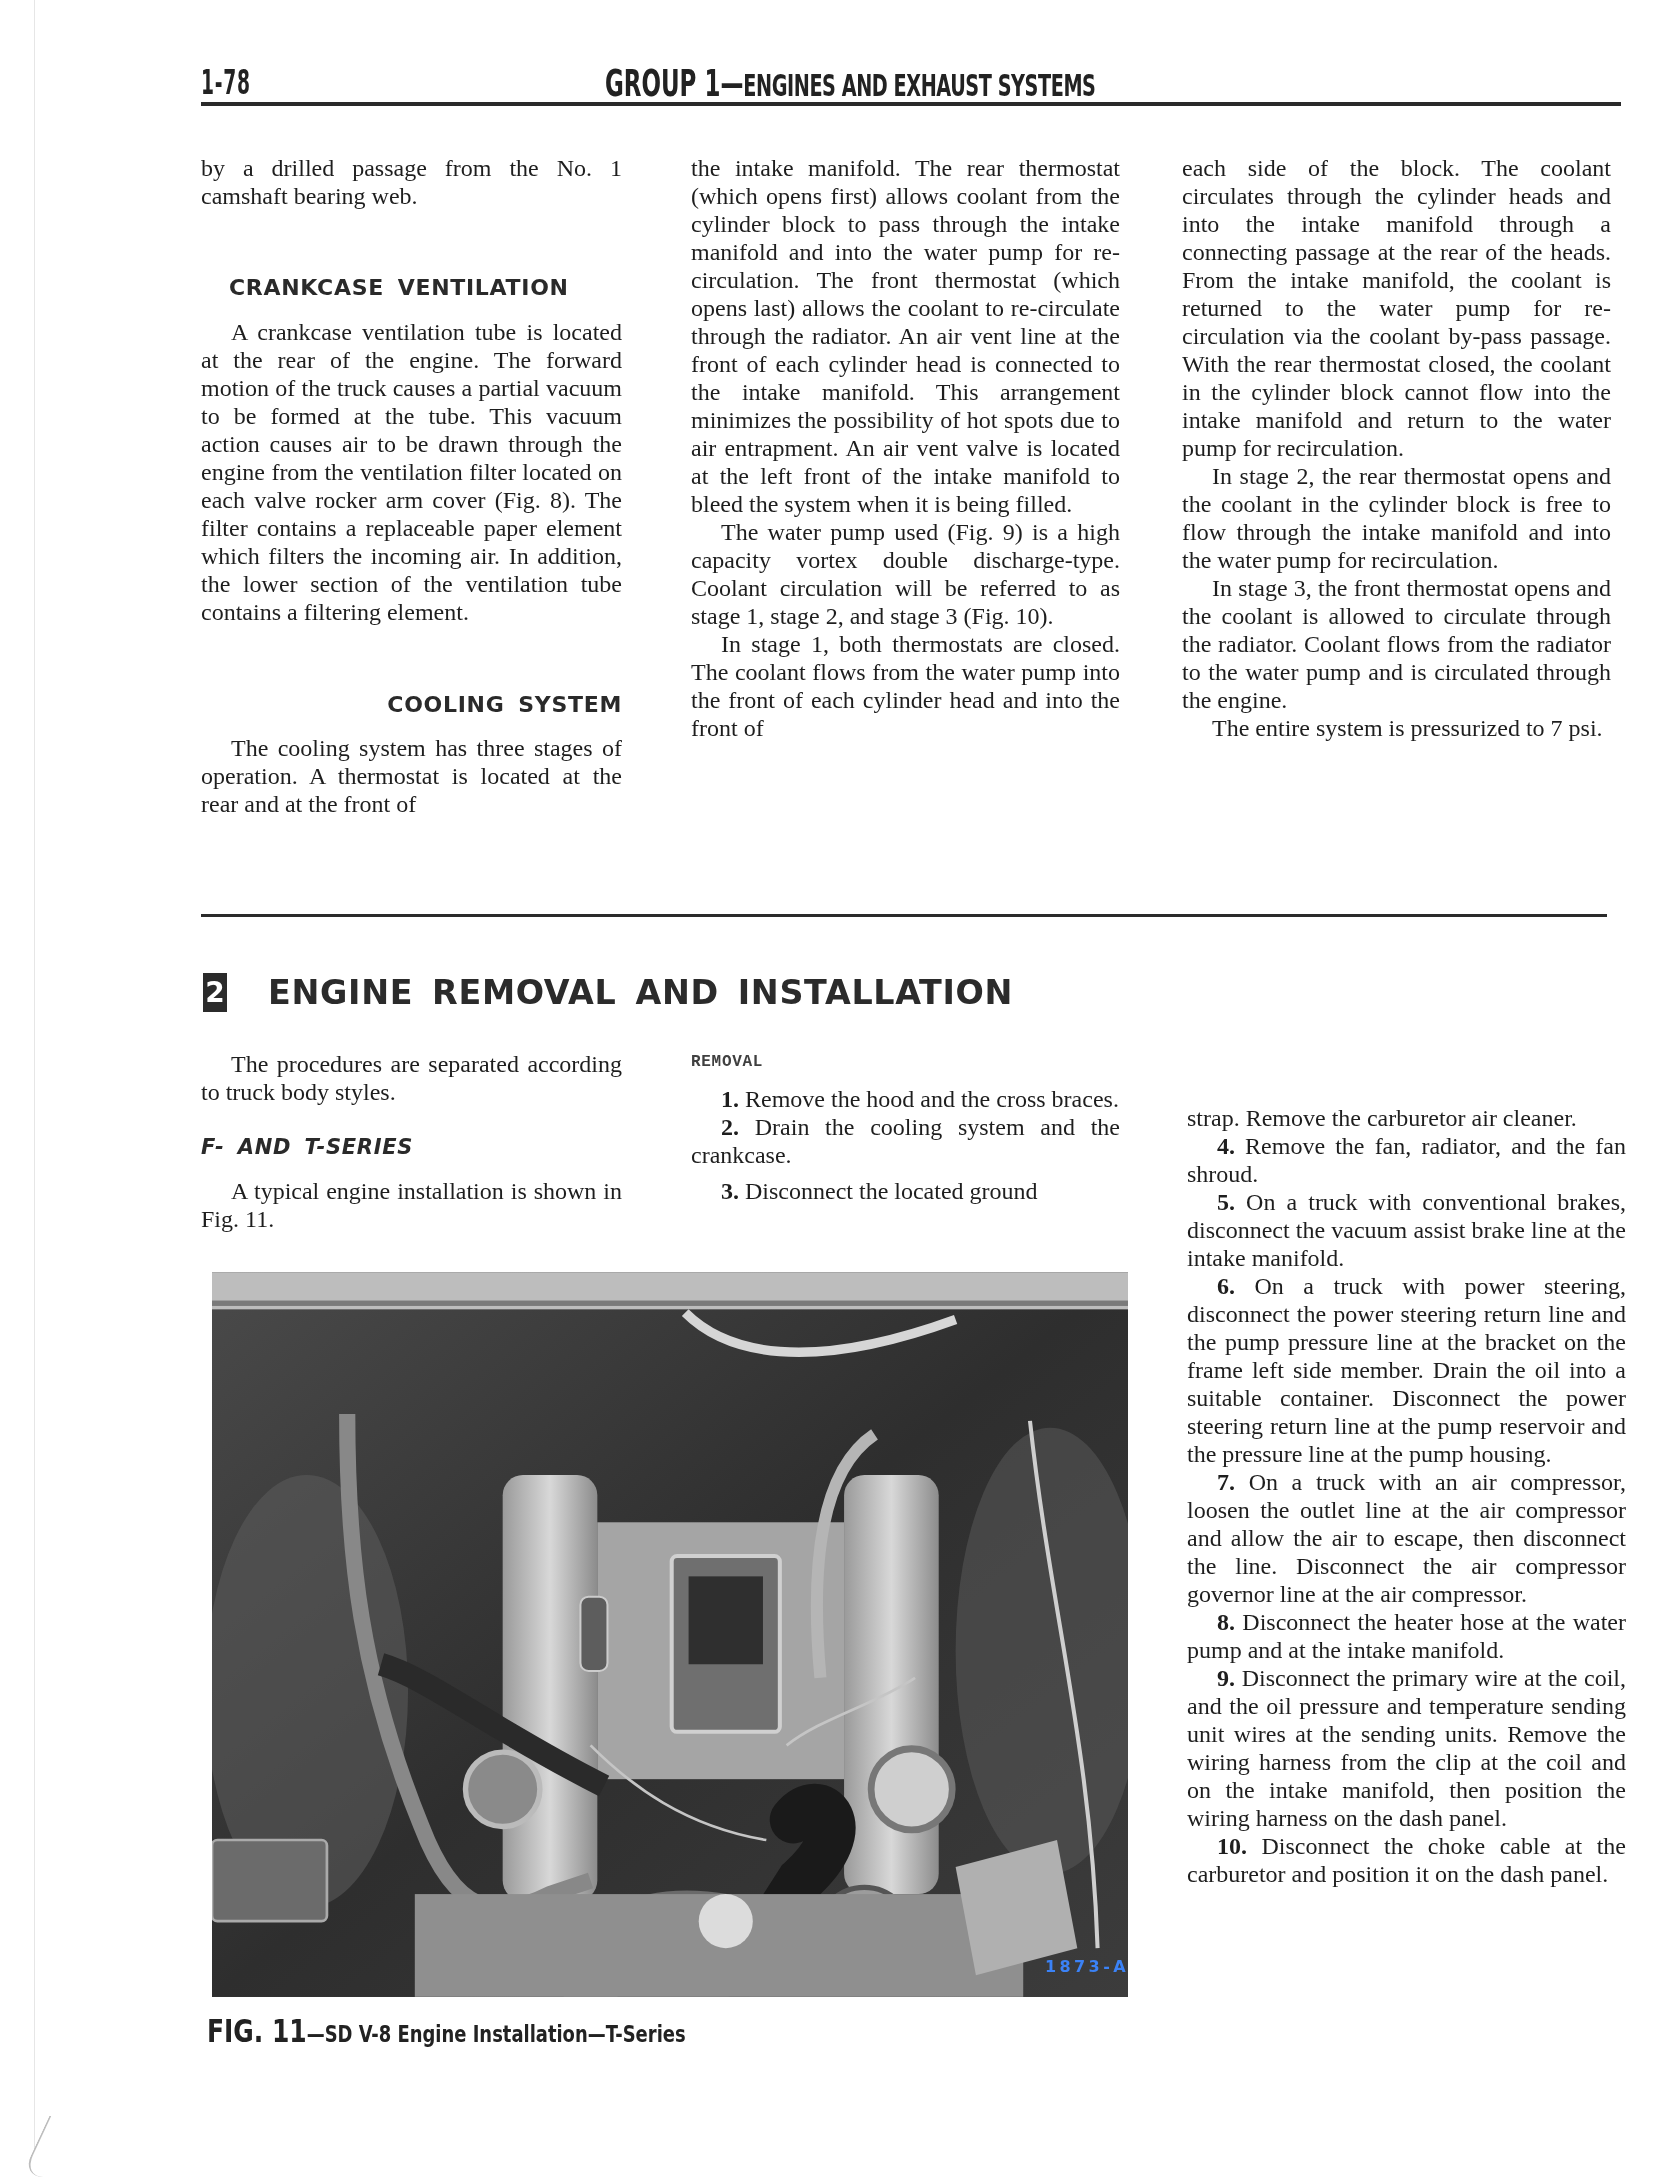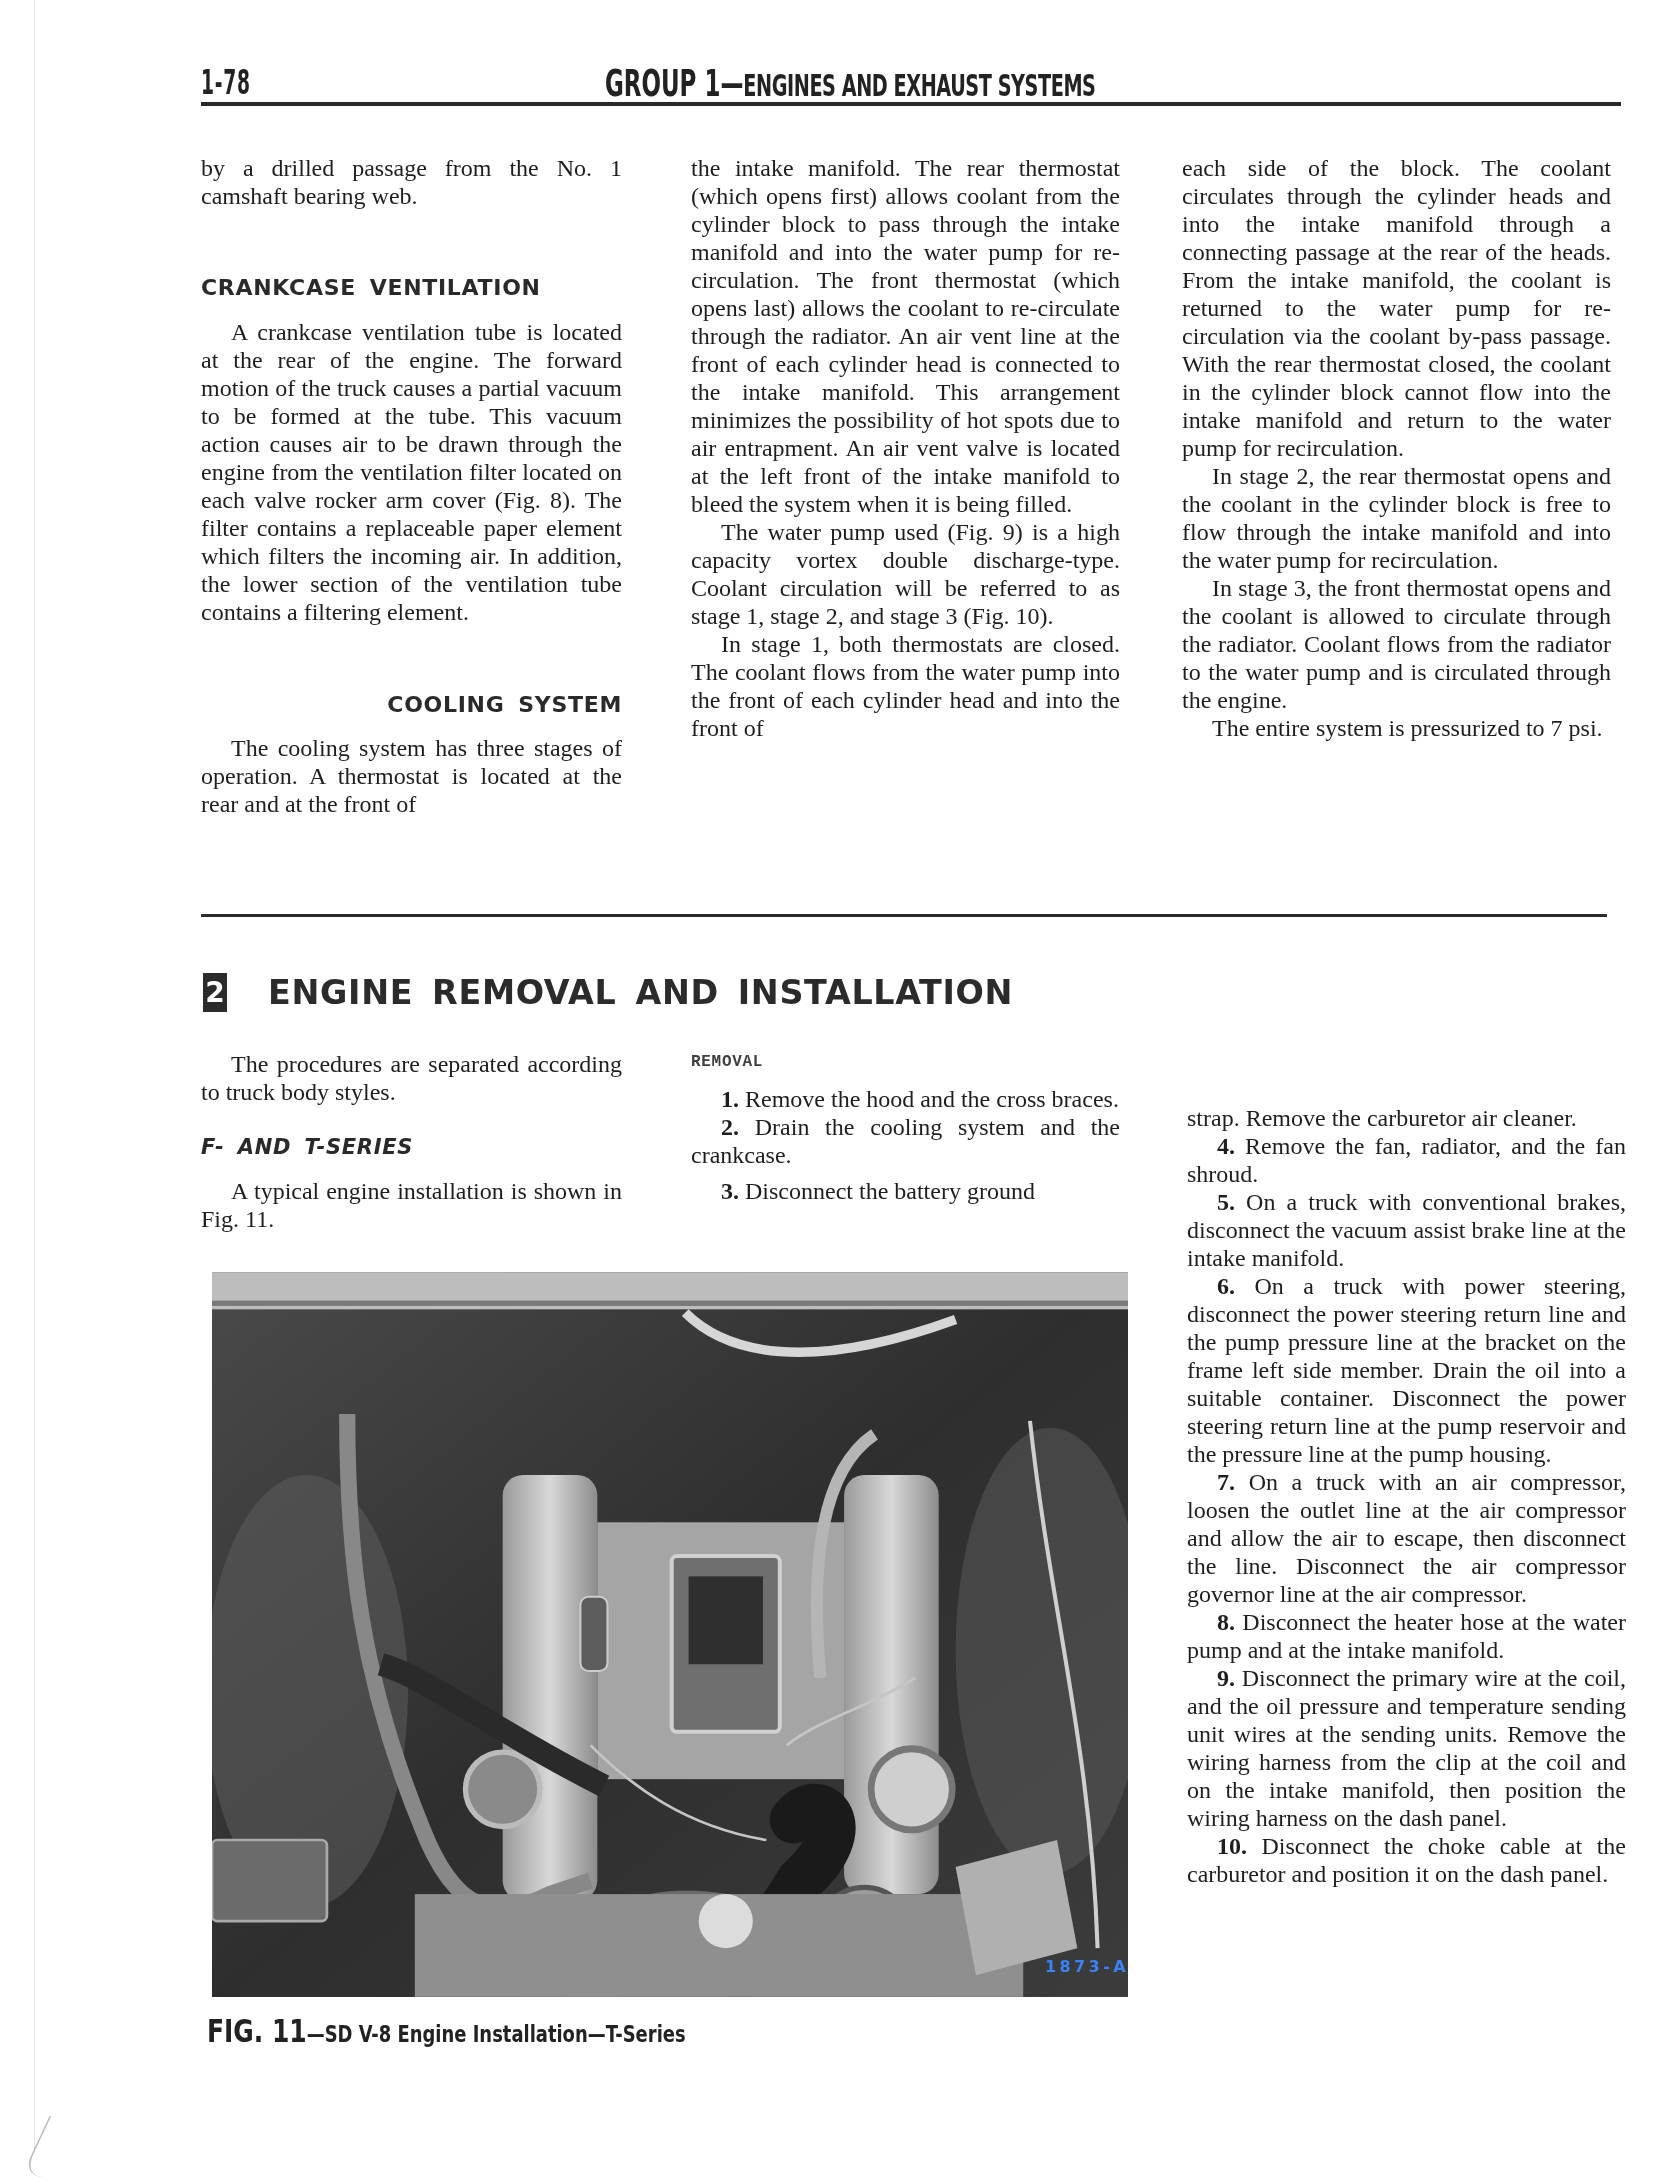--- a/index.html
+++ b/index.html
@@ -95,21 +95,21 @@
 <div class="edge-curve"></div>
 
 <div class="page-num">1-78</div>
 <div class="running-head">
   <span class="rh-group">GROUP 1</span><span class="rh-group">—</span><span class="rh-title">ENGINES AND EXHAUST SYSTEMS</span>
 </div>
 <div class="rule top"></div>
 
 <div class="col c1" style="top:154px;">
   <p>by a drilled passage from the No. 1 camshaft bearing web.</p>
-  <p class="sec-head" style="margin-top:64px; margin-bottom:16px;">CRANKCASE  VENTILATION</p>
+  <p class="sec-head" style="margin-top:64px; margin-bottom:16px;margin-left:28px;">CRANKCASE  VENTILATION</p>
   <p class="ind">A crankcase ventilation tube is located at the rear of the engine. The forward motion of the truck causes a partial vacuum to be formed at the tube. This vacuum action causes air to be drawn through the engine from the ventilation filter located on each valve rocker arm cover (Fig. 8). The filter contains a replaceable paper element which filters the incoming air. In addition, the lower section of the ventilation tube contains a filtering element.</p>
   <p class="sec-head" style="margin-top:65px; margin-bottom:15px;text-align:right;">COOLING  SYSTEM</p>
   <p class="ind">The cooling system has three stages of operation. A thermostat is located at the rear and at the front of</p>
 </div>
 
 <div class="col c2" style="top:154px;">
   <p>the intake manifold. The rear thermostat (which opens first) allows coolant from the cylinder block to pass through the intake manifold and into the water pump for re-circulation. The front thermostat (which opens last) allows the coolant to re-circulate through the radiator. An air vent line at the front of each cylinder head is connected to the intake manifold. This arrangement minimizes the possibility of hot spots due to air entrapment. An air vent valve is located at the left front of the intake manifold to bleed the system when it is being filled.</p>
   <p class="ind">The water pump used (Fig. 9) is a high capacity vortex double discharge-type. Coolant circulation will be referred to as stage 1, stage 2, and stage 3 (Fig. 10).</p>
   <p class="ind">In stage 1, both thermostats are closed. The coolant flows from the water pump into the front of each cylinder head and into the front of</p>
 </div>
@@ -131,21 +131,21 @@
 <div class="col c1" style="top:1050px;">
   <p class="ind">The procedures are separated according to truck body styles.</p>
   <p class="sec-head" style="margin-top:27px; margin-bottom:16px; font-size:21px;font-style:italic;">F-  AND  T-SERIES</p>
   <p class="ind">A typical engine installation is shown in Fig. 11.</p>
 </div>
 
 <div class="col c2" style="top:1050px;">
   <p class="sub-head-small" style="margin-bottom:10.8px; line-height:24px;">REMOVAL</p>
   <p class="ind" style="margin-bottom:0;"><span class="step-num">1.</span> <span>Remove the hood and the cross braces.</span></p>
   <p class="ind" style="margin-bottom:8px;"><span class="step-num">2.</span> <span>Drain the cooling system and the crankcase.</span></p>
-  <p class="ind"><span class="step-num">3.</span> <span>Disconnect the battery ground</span></p>
+  <p class="ind"><span class="step-num">3.</span> <span>Disconnect the located ground</span></p>
 </div>
 
 <div class="col c3b" style="top:1104px;">
   <p>strap. Remove the carburetor air cleaner.</p>
   <p class="ind"><span class="step-num">4.</span> <span>Remove the fan, radiator, and the fan shroud.</span></p>
   <p class="ind"><span class="step-num">5.</span> <span>On a truck with conventional brakes, disconnect the vacuum assist brake line at the intake manifold.</span></p>
   <p class="ind"><span class="step-num">6.</span> <span>On a truck with power steering, disconnect the power steering return line and the pump pressure line at the bracket on the frame left side member. Drain the oil into a suitable container. Disconnect the power steering return line at the pump reservoir and the pressure line at the pump housing.</span></p>
   <p class="ind"><span class="step-num">7.</span> <span>On a truck with an air compressor, loosen the outlet line at the air compressor and allow the air to escape, then disconnect the line. Disconnect the air compressor governor line at the air compressor.</span></p>
   <p class="ind"><span class="step-num">8.</span> <span>Disconnect the heater hose at the water pump and at the intake manifold.</span></p>
   <p class="ind"><span class="step-num">9.</span> <span>Disconnect the primary wire at the coil, and the oil pressure and temperature sending unit wires at the sending units. Remove the wiring harness from the clip at the coil and on the intake manifold, then position the wiring harness on the dash panel.</span></p>

